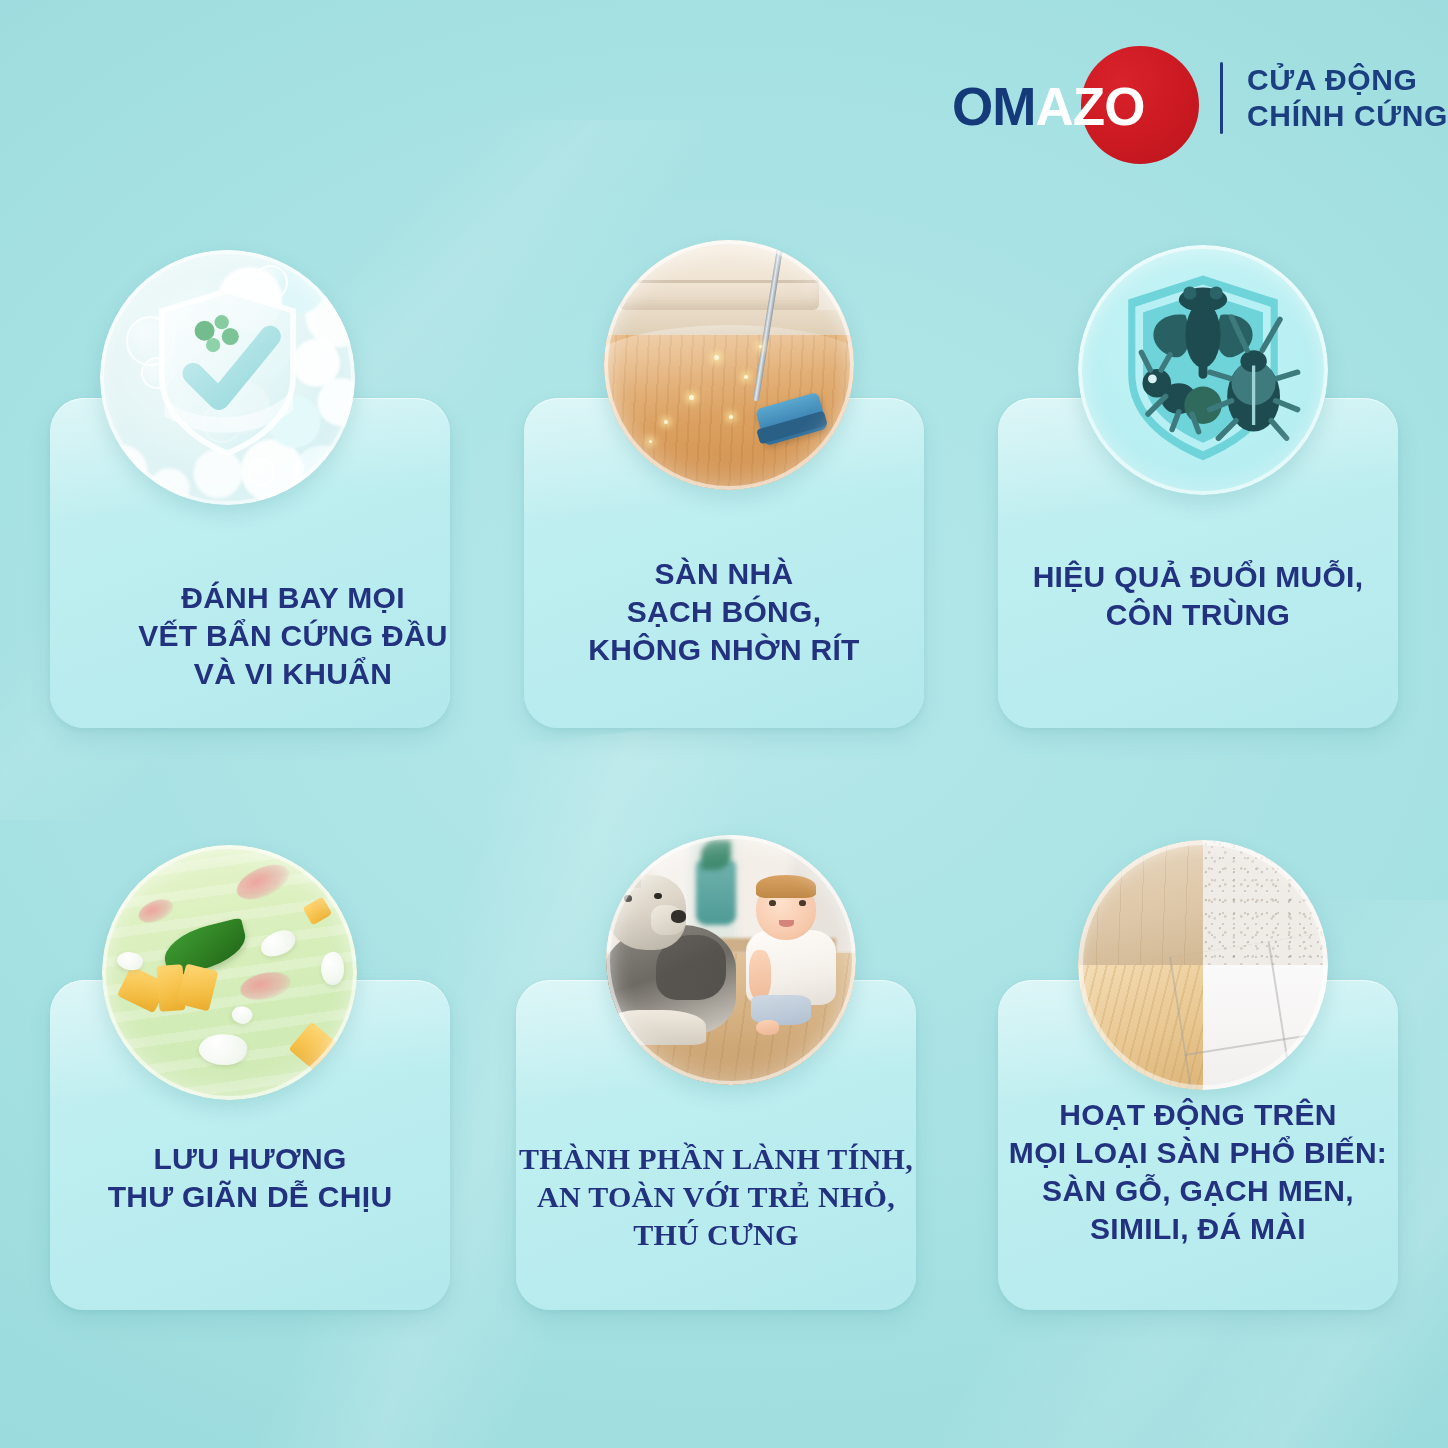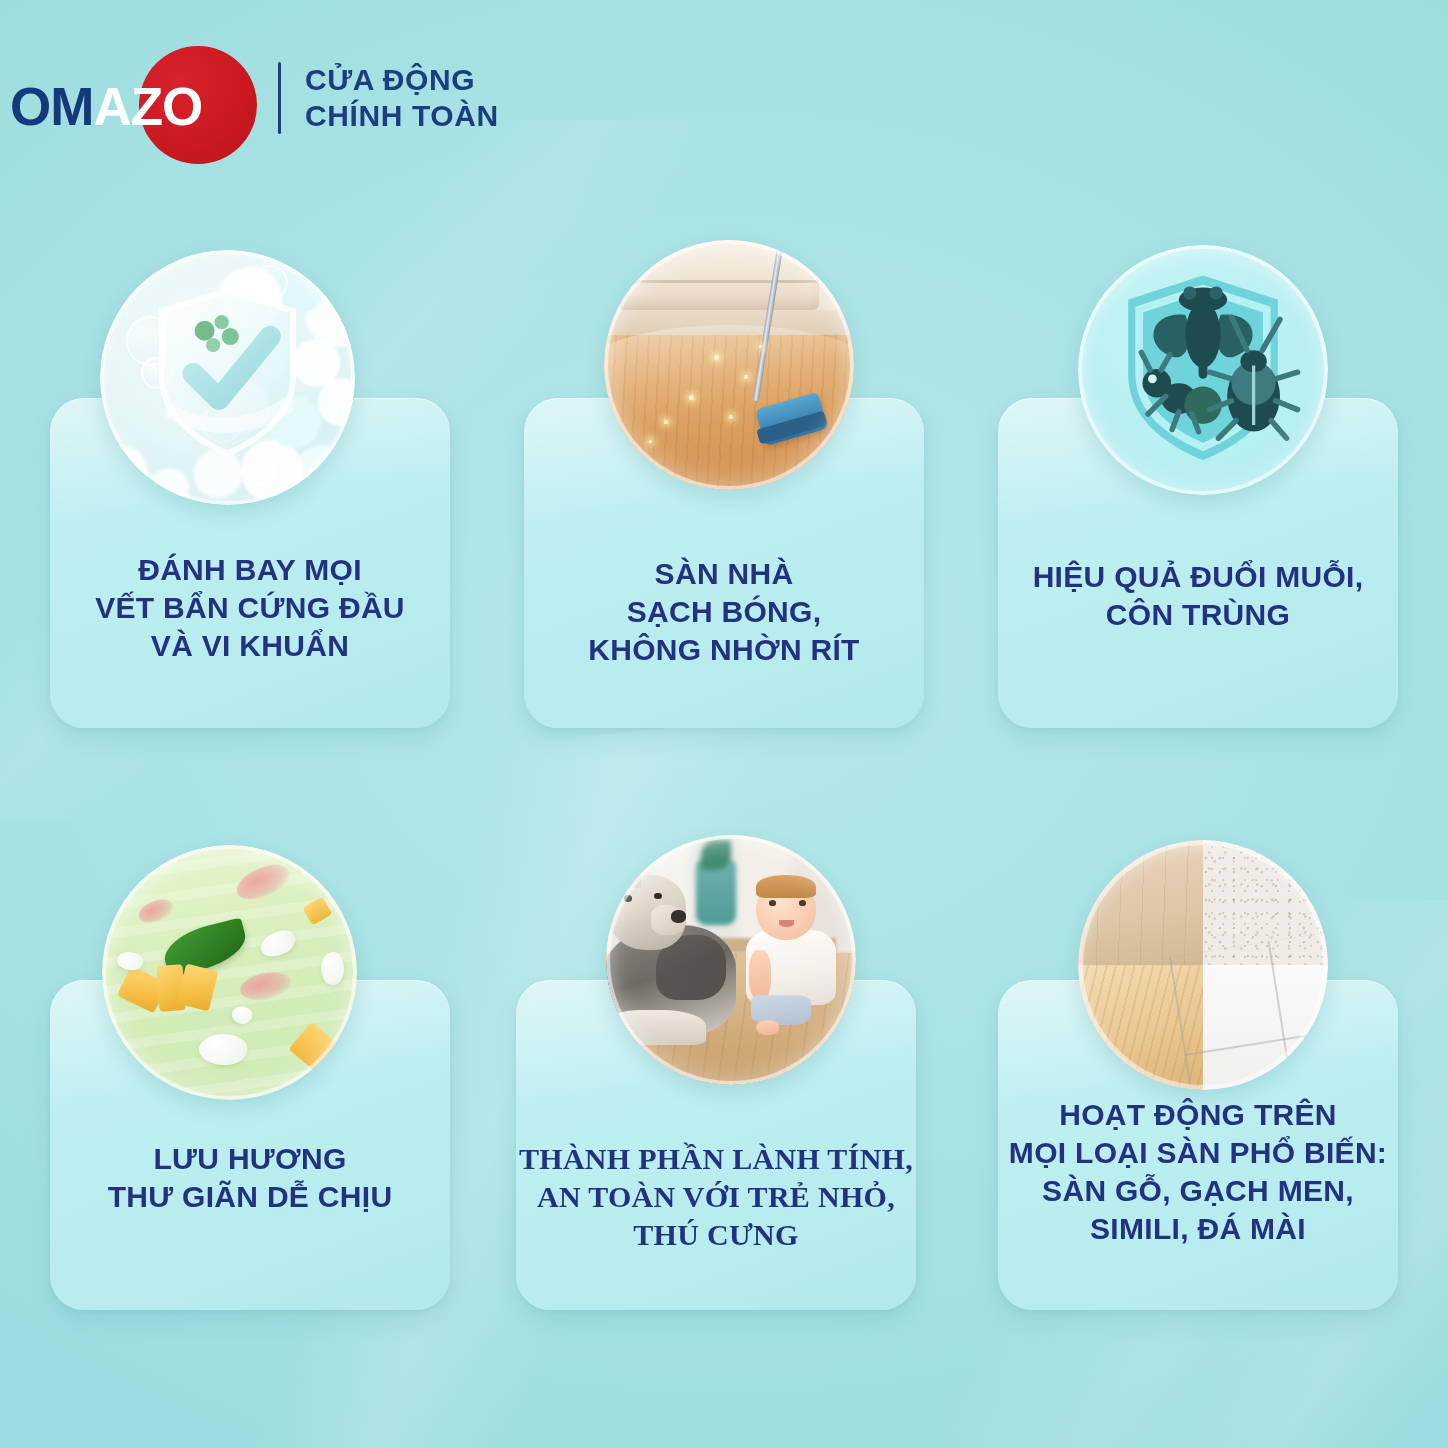--- a/index.html
+++ b/index.html
@@ -30,21 +30,21 @@
     background:linear-gradient(132deg, rgba(255,255,255,0) 44%, rgba(255,255,255,.10) 52%, rgba(255,255,255,0) 62%);
   }
   .streak.d{
     left:980px;top:1050px;width:700px;height:520px;
     background:linear-gradient(125deg, rgba(255,255,255,0) 42%, rgba(255,255,255,.14) 54%, rgba(255,255,255,0) 66%);
   }
 
   
   #header{
     position:absolute;left:0;top:28px;width:1448px;height:140px;
-    display:flex;align-items:center;justify-content:flex-start;
+    display:flex;align-items:center;justify-content:flex-end;
   }
   .logo-wrap{position:relative;display:flex;align-items:center;height:140px;}
   .logo-mark{position:relative;width:300px;height:140px;}
   .red-dot{
     position:absolute;left:139px;top:18px;width:118px;height:118px;border-radius:50%;
     background:radial-gradient(circle at 34% 30%, #d9222b 0%, #cc1a22 52%, #bb141c 100%);
   }
   .wordmark{
     position:absolute;left:10px;top:52px;width:300px;height:58px;
     font-size:53px;font-weight:bold;letter-spacing:-1px;line-height:54px;
@@ -257,21 +257,21 @@
 
   <div id="header">
     <div class="logo-wrap">
       <div class="logo-mark">
         <div class="red-dot"></div>
         <div class="wordmark"><span class="wm-om">OM</span><span class="wm-azo">AZO</span></div>
       </div>
       <div class="logo-divider"></div>
       <div class="logo-tag">
         <div>CỬA ĐỘNG</div>
-        <div>CHÍNH TOÀN</div>
+        <div>CHÍNH CỨNG</div>
       </div>
     </div>
   </div>
 
   <div id="grid">
 
     <div class="cell" style="left:50px;top:0;">
       <div class="card" style="top:398px;height:330px;"></div>
       <div class="circle c1" style="left:50px;top:250px;width:255px;height:255px;">
         <div class="inner">
@@ -303,21 +303,21 @@
                 <circle cx="46" cy="24" r="5" fill="#63bd83"></circle>
                 <circle cx="52" cy="34" r="6" fill="#55b376"></circle>
                 <circle cx="40" cy="40" r="5" fill="#6fc48d"></circle>
               </g>
               <path d="M6 78 C30 96 70 96 96 72 L96 86 C70 106 30 106 6 90 Z" fill="#ffffff" opacity=".55"></path>
             </svg>
           </div>
           <div class="glassring"></div>
         </div>
       </div>
-      <div class="card-text" style="top:551px;">ĐÁNH BAY MỌI
+      <div class="card-text" style="top:579px;margin-left:43px;">ĐÁNH BAY MỌI
 VẾT BẨN CỨNG ĐẦU
 VÀ VI KHUẨN</div>
     </div>
 
     <div class="cell" style="left:524px;top:0;">
       <div class="card" style="top:398px;height:330px;"></div>
       <div class="circle c2" style="left:80px;top:240px;width:250px;height:250px;">
         <div class="inner">
           <div class="c2-bg"></div>
           <div class="c2-wall"></div>

